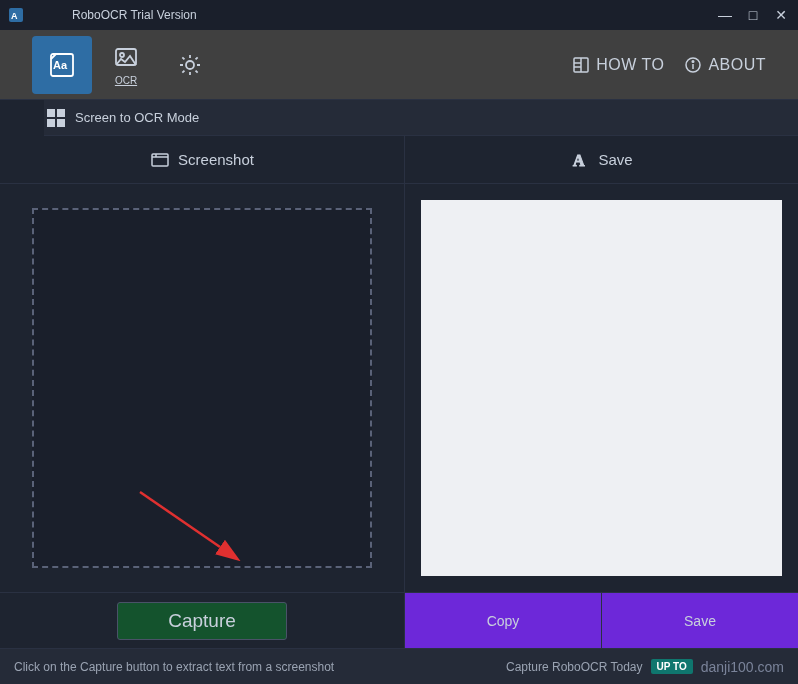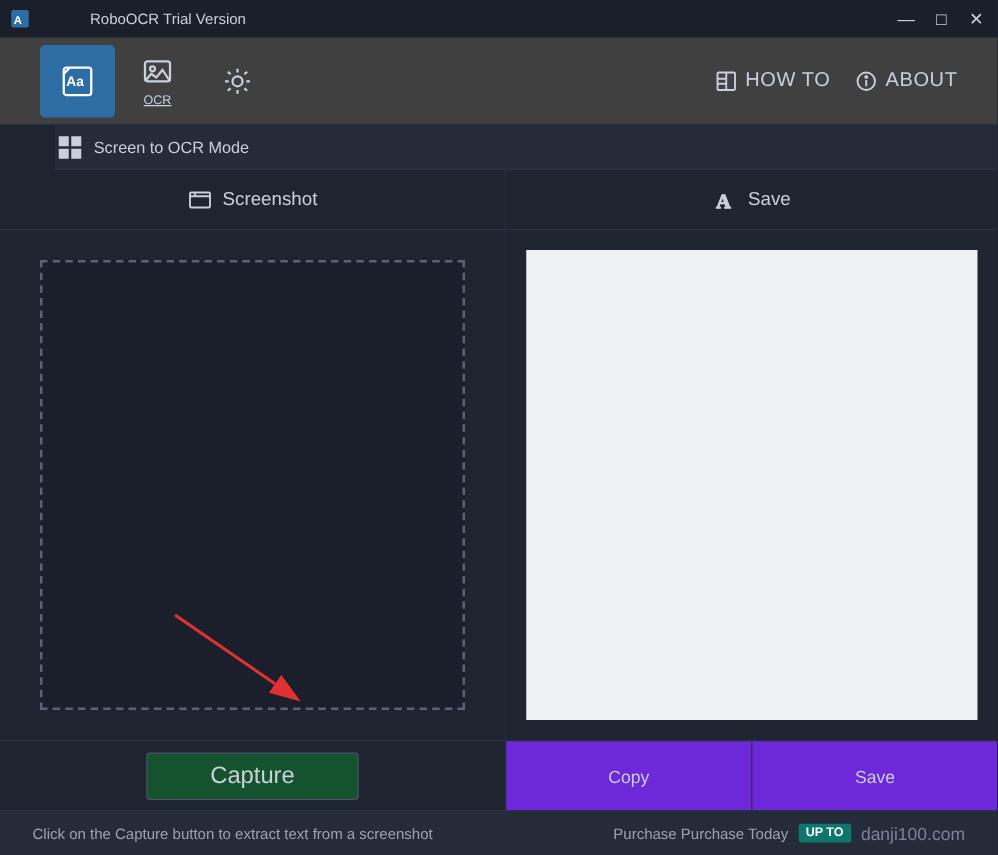--- a/index.html
+++ b/index.html
@@ -240,21 +240,21 @@
     .action-btn:last-child { border-right: none; }
 
     
     .status-bar {
       height: 36px;
       background: #252b38;
       border-top: 1px solid #2a3142;
       display: flex;
       align-items: center;
       justify-content: space-between;
-      padding: 0 26px;
+      padding: 0 14px;
       flex-shrink: 0;
     }
     .status-left {
       color: #9aa3b2;
       font-size: 12px;
     }
     .status-right {
       display: flex;
       align-items: center;
       gap: 8px;
@@ -402,17 +402,17 @@
       <button class="action-btn">Copy</button>
       <button class="action-btn">Save</button>
     </div>
   </div>
 
 </div>
 
 <div class="status-bar">
   <span class="status-left">Click on the Capture button to extract text from a screenshot</span>
   <div class="status-right">
-    <span class="status-right-text">Purchase Purchase Today</span>
+    <span class="status-right-text">Capture RoboOCR Today</span>
     <span class="promo-badge">UP TO</span>
     <span class="watermark">danji100.com</span>
   </div>
 </div>
 
 </body></html>

